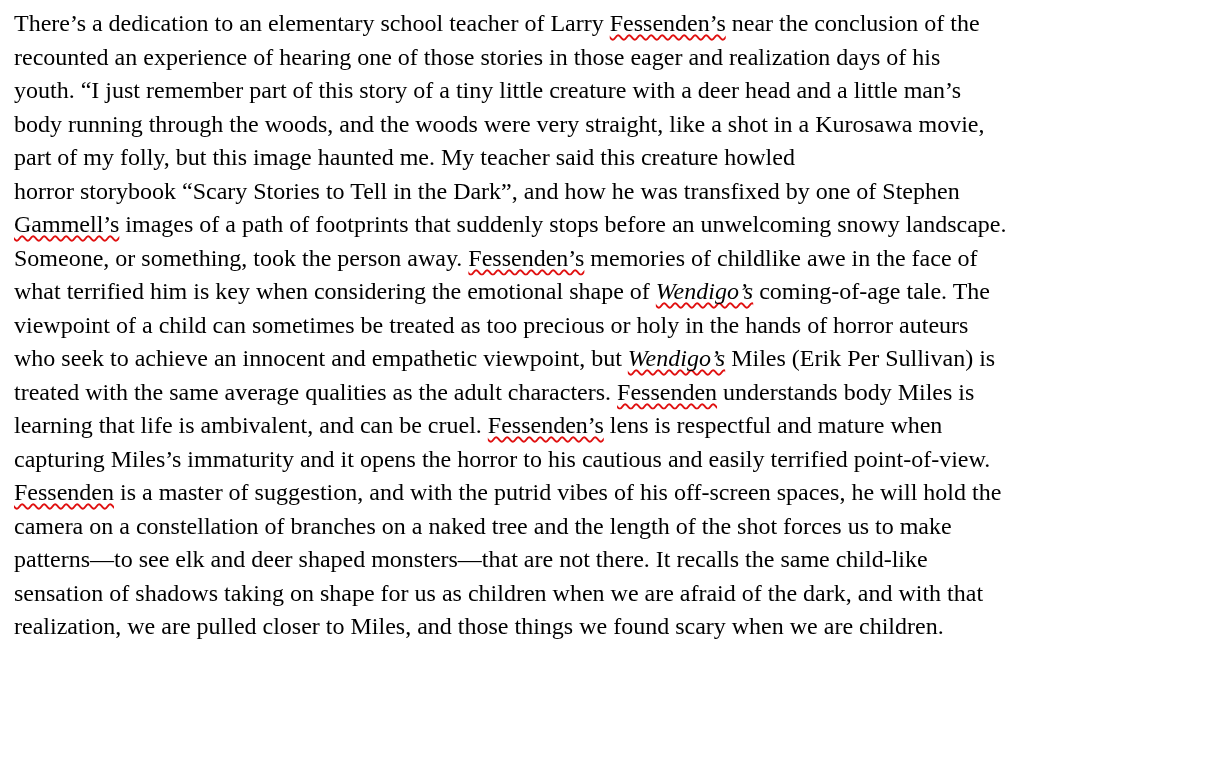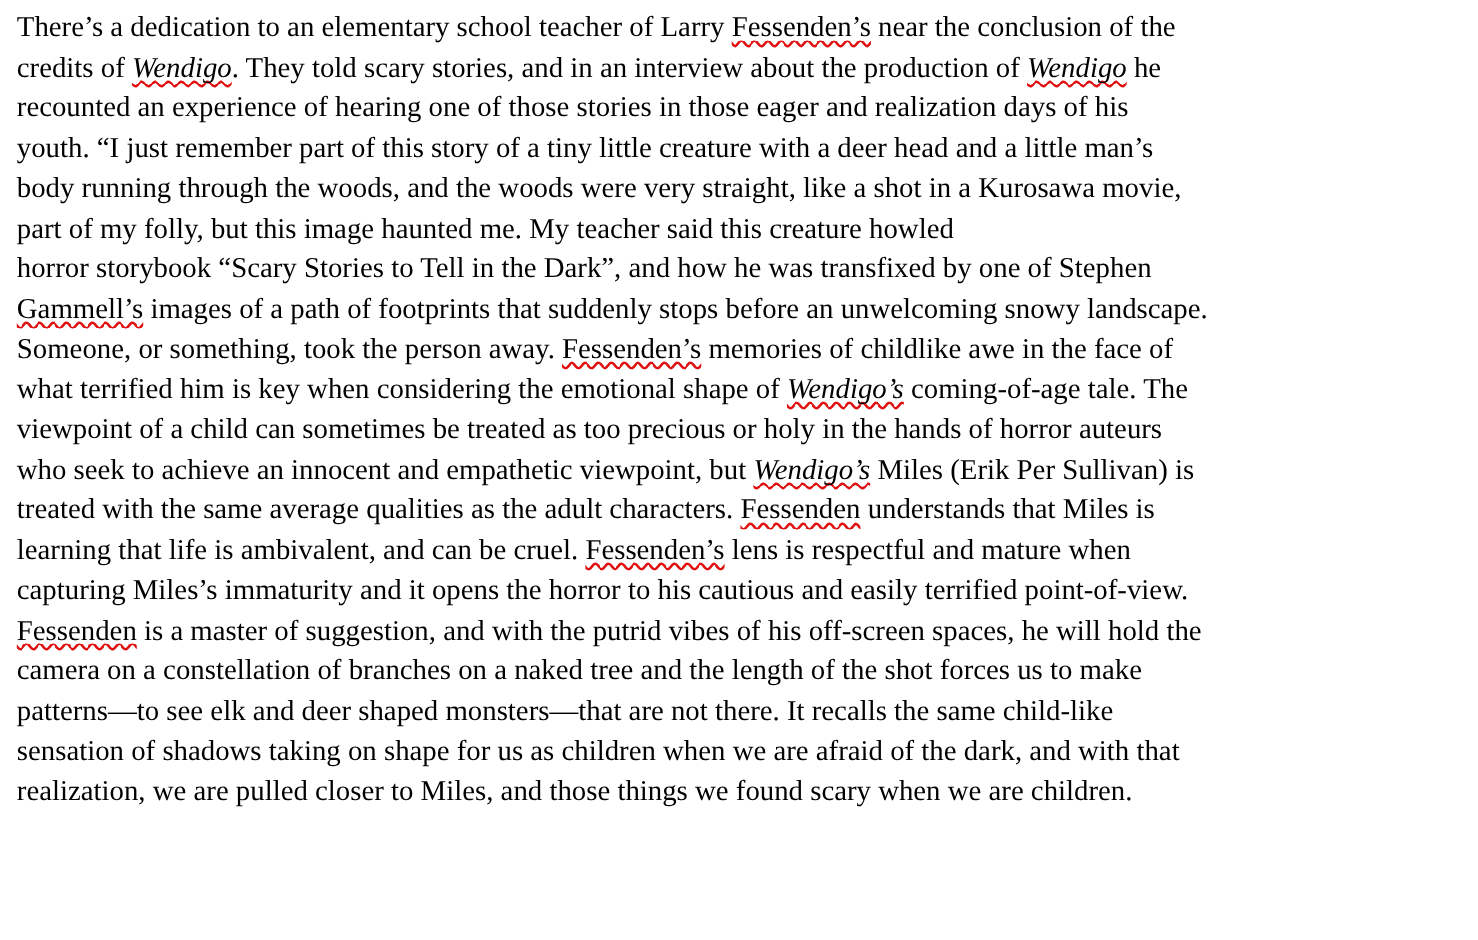--- a/index.html
+++ b/index.html
@@ -40,32 +40,31 @@
     text-underline-offset: 3px;
     text-decoration-skip-ink: none;
   }
 </style>
 </head>
 <body>
 
 <div class="page">
   <div id="document-text">
       <div class="doc-line"><span>There’s a dedication to an elementary school teacher of Larry </span><span class="misspelled">Fessenden’s</span><span> near the conclusion of the</span></div>
-      <div class="doc-line"><span>credits of </span><span class="italic misspelled">Wendigo</span><span>. They told scary stories, and in an interview about the production of </span><span class="italic misspelled">Wendigo</span><span> he</span></div>
       <div class="doc-line"><span>recounted an experience of hearing one of those stories in those eager and realization days of his</span></div>
       <div class="doc-line"><span>youth. “I just remember part of this story of a tiny little creature with a deer head and a little man’s</span></div>
       <div class="doc-line"><span>body running through the woods, and the woods were very straight, like a shot in a Kurosawa movie,</span></div>
       <div class="doc-line"><span>part of my folly, but this image haunted me. My teacher said this creature howled</span></div>
       <div class="doc-line"><span>horror storybook “Scary Stories to Tell in the Dark”, and how he was transfixed by one of Stephen</span></div>
       <div class="doc-line"><span class="misspelled">Gammell’s</span><span> images of a path of footprints that suddenly stops before an unwelcoming snowy landscape.</span></div>
       <div class="doc-line"><span>Someone, or something, took the person away. </span><span class="misspelled">Fessenden’s</span><span> memories of childlike awe in the face of</span></div>
       <div class="doc-line"><span>what terrified him is key when considering the emotional shape of </span><span class="italic misspelled">Wendigo’s</span><span> coming-of-age tale. The</span></div>
       <div class="doc-line"><span>viewpoint of a child can sometimes be treated as too precious or holy in the hands of horror auteurs</span></div>
       <div class="doc-line"><span>who seek to achieve an innocent and empathetic viewpoint, but </span><span class="italic misspelled">Wendigo’s</span><span> Miles (Erik Per Sullivan) is</span></div>
-      <div class="doc-line"><span>treated with the same average qualities as the adult characters. </span><span class="misspelled">Fessenden</span><span> understands that Miles is</span></div>
+      <div class="doc-line"><span>treated with the same average qualities as the adult characters. </span><span class="misspelled">Fessenden</span><span> understands body Miles is</span></div>
       <div class="doc-line"><span>learning that life is ambivalent, and can be cruel. </span><span class="misspelled">Fessenden’s</span><span> lens is respectful and mature when</span></div>
       <div class="doc-line"><span>capturing Miles’s immaturity and it opens the horror to his cautious and easily terrified point-of-view.</span></div>
       <div class="doc-line"><span class="misspelled">Fessenden</span><span> is a master of suggestion, and with the putrid vibes of his off-screen spaces, he will hold the</span></div>
       <div class="doc-line"><span>camera on a constellation of branches on a naked tree and the length of the shot forces us to make</span></div>
       <div class="doc-line"><span>patterns—to see elk and deer shaped monsters—that are not there. It recalls the same child-like</span></div>
       <div class="doc-line"><span>sensation of shadows taking on shape for us as children when we are afraid of the dark, and with that</span></div>
       <div class="doc-line"><span>realization, we are pulled closer to Miles, and those things we found scary when we are children.</span></div>
     </div>
 </div>
 

